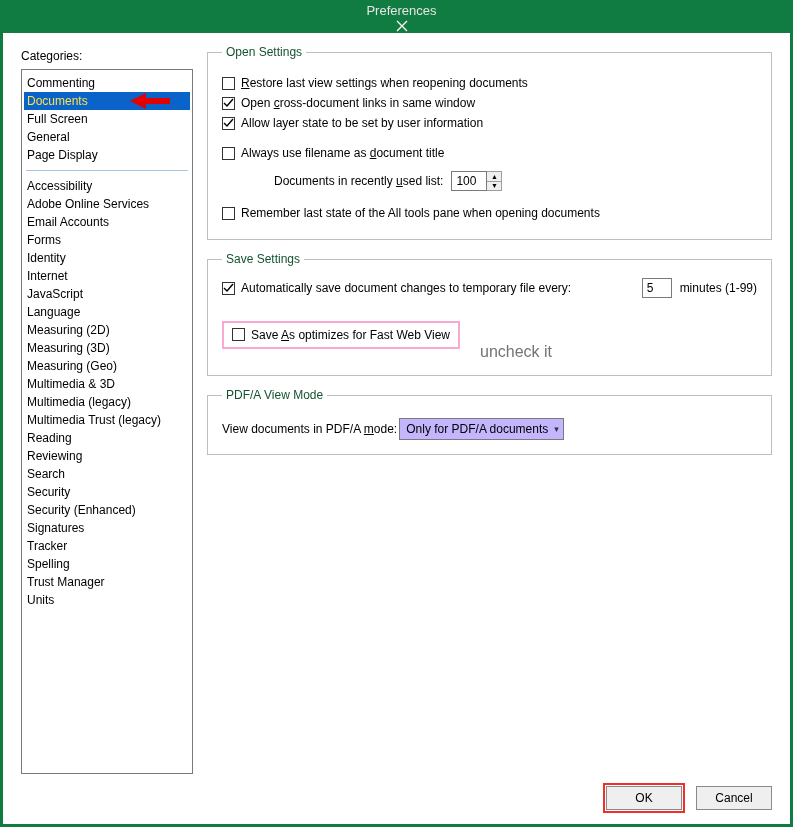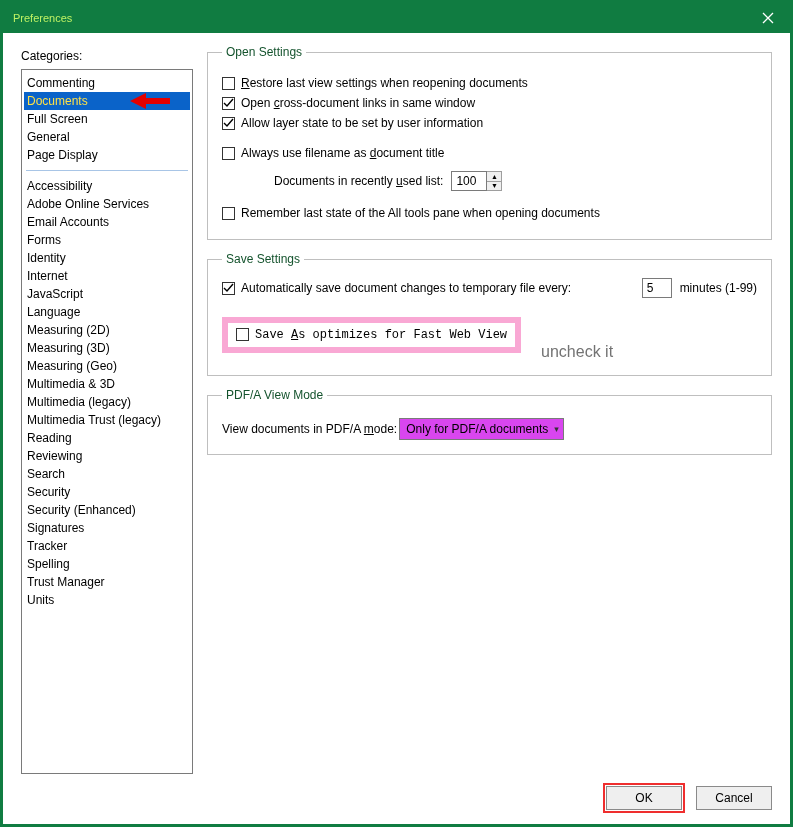--- a/index.html
+++ b/index.html
@@ -12,24 +12,25 @@
   }
   .shell {
     width: 793px; height: 827px;
     border: 3px solid #107c41;
     display: flex; flex-direction: column;
     background: #fff;
   }
   .titlebar {
     height: 30px;
     background: #107c41;
-    color: #bef264;
+    color: #e5e5e5;
     display: flex; align-items: center;
     padding: 0 0 0 10px;
-    font-size: 11px;
+    font-size: 13px;
+    flex-direction: column;
   }
   .titlebar-spacer { flex: 1; }
   .close-btn {
     width: 44px; height: 30px;
     display: flex; align-items: center; justify-content: center;
     color: #fff;
   }
   .body-area {
     flex: 1;
     display: flex; flex-direction: column;
@@ -126,42 +127,41 @@
   .save-row {
     display: flex; align-items: center; gap: 8px;
   }
   .minutes-field {
     width: 30px; height: 20px;
     border: 1px solid #7a7a7a;
     padding: 0 4px;
     font: inherit;
   }
   .highlight-box {
-    border: 6px solid #f9a8d4;
+    border: 2px solid #f9a8d4;
     padding: 5px 8px;
     display: inline-flex;
     align-items: center;
     gap: 6px;
     margin-top: 10px;
-    font-family: Liberation Mono, monospace;
   }
   .annot-text {
     color: #737373;
     font-size: 16px;
     position: relative;
     left: 20px;
     margin-top: 45px;
   }
   .pdfa-row {
     display: flex; align-items: center; gap: 2px;
     margin-top: 4px;
   }
   .dropdown {
     border: 1px solid #7a7a7a;
-    background: #d946ef;
+    background: #c4b5fd;
     height: 22px;
     display: inline-flex; align-items: center;
     padding: 0 4px 0 6px;
     gap: 6px;
   }
   .dd-arrow { font-size: 9px; color: #333; }
   .button-row {
     display: flex; justify-content: flex-end; gap: 14px;
     margin-top: 12px;
     text-align: right;

